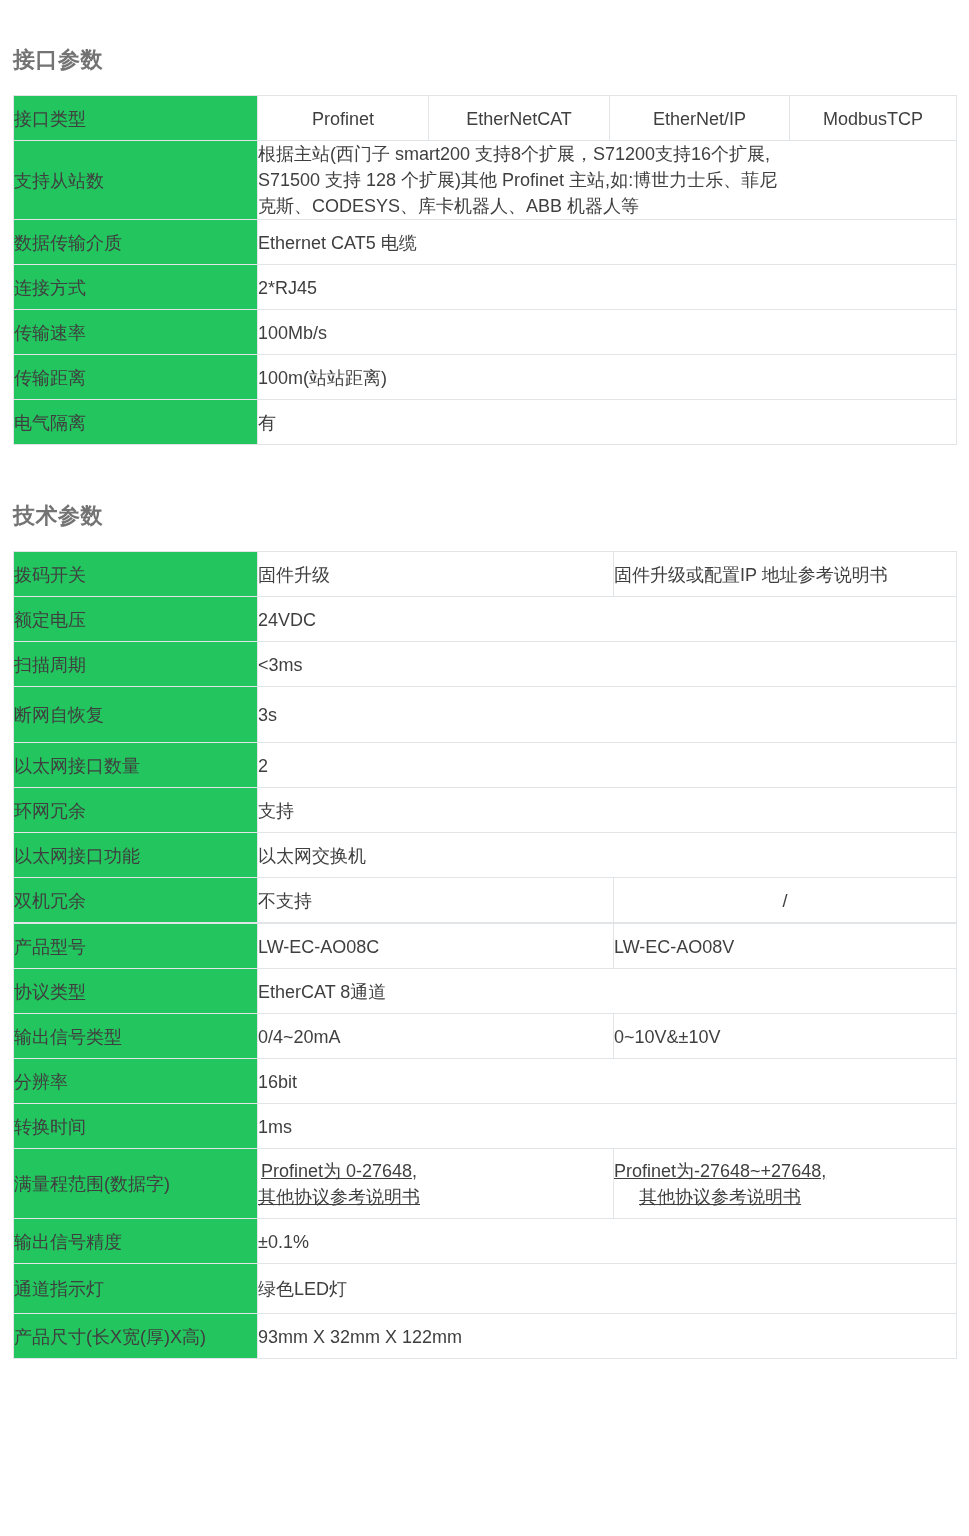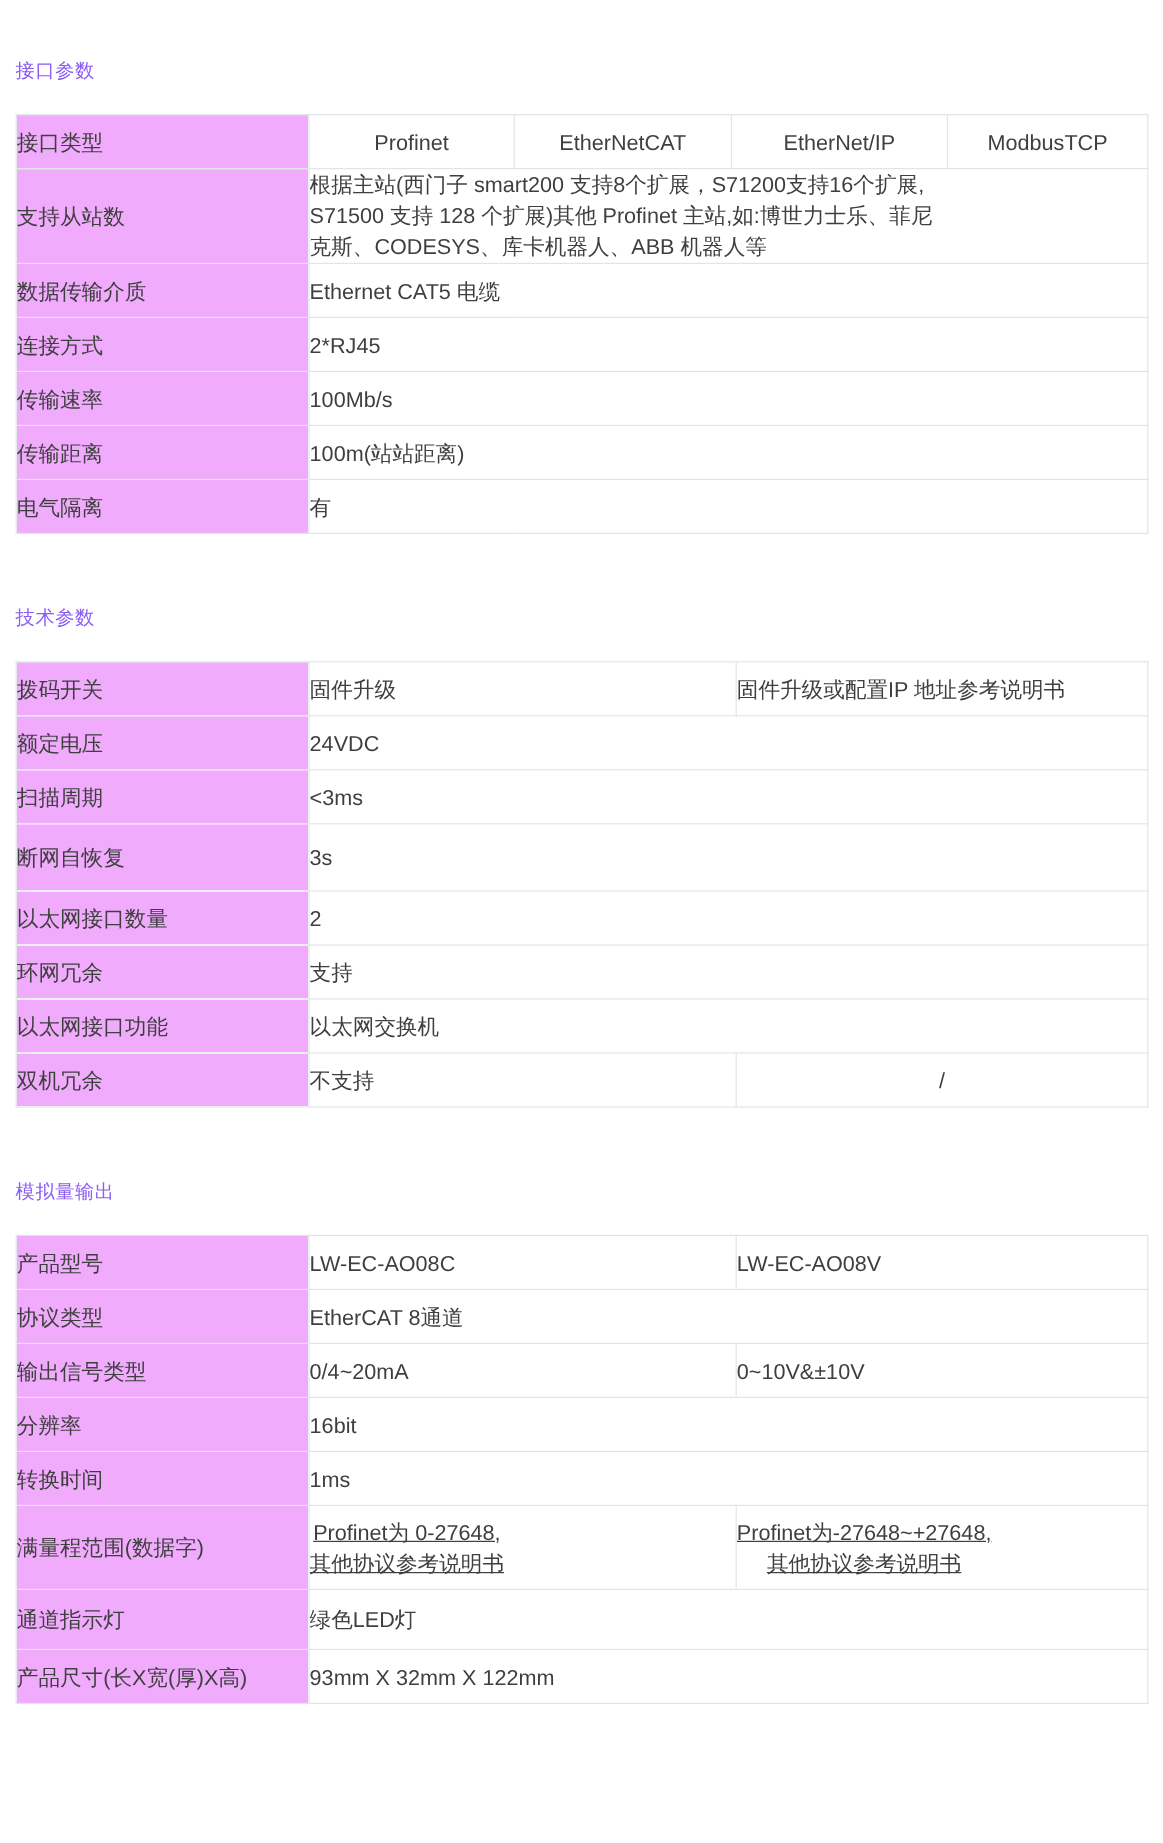--- a/index.html
+++ b/index.html
@@ -5,43 +5,43 @@
   html,body{margin:0;padding:0;background:#ffffff;}
   body{
     width:969px;min-height:1536px;
     font-family:"Liberation Sans","DejaVu Sans",sans-serif;
     color:#3f3f3f;
     -webkit-font-smoothing:antialiased;
   }
   .page{padding:0 13px;box-sizing:border-box;}
   section{display:block;}
   h2.sec-title{
-    font-size:16px;
-    font-weight:400;
-    color:#8b5cf6;
+    font-size:22px;
+    font-weight:700;
+    color:#737373;
     margin:57px 0 22px 0;
     line-height:27px;
     letter-spacing:0.5px;
   }
   section.first h2.sec-title{margin-top:46px;}
   table.spec{
     border-collapse:collapse;
     table-layout:fixed;
     width:943px;
   }
   table.spec td{
     border:1px solid #e2e5e8;
     font-size:18px;
     line-height:26px;
     vertical-align:middle;
     padding:0;
     overflow:hidden;
   }
   td.lbl{
-    background:#f0abfc;
+    background:#22c55e;
     padding-left:30px;
   }
   td.v2{padding-left:50px;}
   td.v3{padding-left:35px;}
   td.ctr{text-align:center;}
   .cellval{
     display:inline-block;
     text-align:left;
     white-space:pre-line;
     vertical-align:middle;
@@ -143,21 +143,20 @@
           <tr style="height: 45px;">
             <td class="lbl"><span class="cellval">双机冗余</span></td>
             <td class="v2"><span class="cellval">不支持</span></td>
             <td class="ctr"><span class="cellval">/</span></td>
           </tr>
         </tbody>
     </table>
   </section>
 
   <section>
-    <h2 class="sec-title">模拟量输出</h2>
     <table class="spec">
       <colgroup>
           <col style="width: 244px;">
           <col style="width: 356px;">
           <col style="width: 343px;">
         </colgroup>
       <tbody>
           <tr style="height: 45px;">
             <td class="lbl"><span class="cellval">产品型号</span></td>
             <td class="v2"><span class="cellval">LW-EC-AO08C</span></td>
@@ -180,20 +179,24 @@
             <td class="lbl"><span class="cellval">转换时间</span></td>
             <td colspan="2" class="v2"><span class="cellval">1ms</span></td>
           </tr>
           <tr style="height: 70px;">
             <td class="lbl"><span class="cellval">满量程范围(数据字)</span></td>
             <td class="v2"><span class="cellval clines">Profinet为 0-27648,
 其他协议参考说明书</span></td>
             <td class="v3"><span class="cellval clines">Profinet为-27648~+27648,
 其他协议参考说明书</span></td>
           </tr>
+          <tr style="height: 45px;">
+            <td class="lbl"><span class="cellval">输出信号精度</span></td>
+            <td colspan="2" class="v2"><span class="cellval">±0.1%</span></td>
+          </tr>
           <tr style="height: 50px;">
             <td class="lbl"><span class="cellval">通道指示灯</span></td>
             <td colspan="2" class="v2"><span class="cellval">绿色LED灯</span></td>
           </tr>
           <tr style="height: 45px;">
             <td class="lbl"><span class="cellval">产品尺寸(长X宽(厚)X高)</span></td>
             <td colspan="2" class="v2"><span class="cellval">93mm X 32mm X 122mm</span></td>
           </tr>
         </tbody>
     </table>

